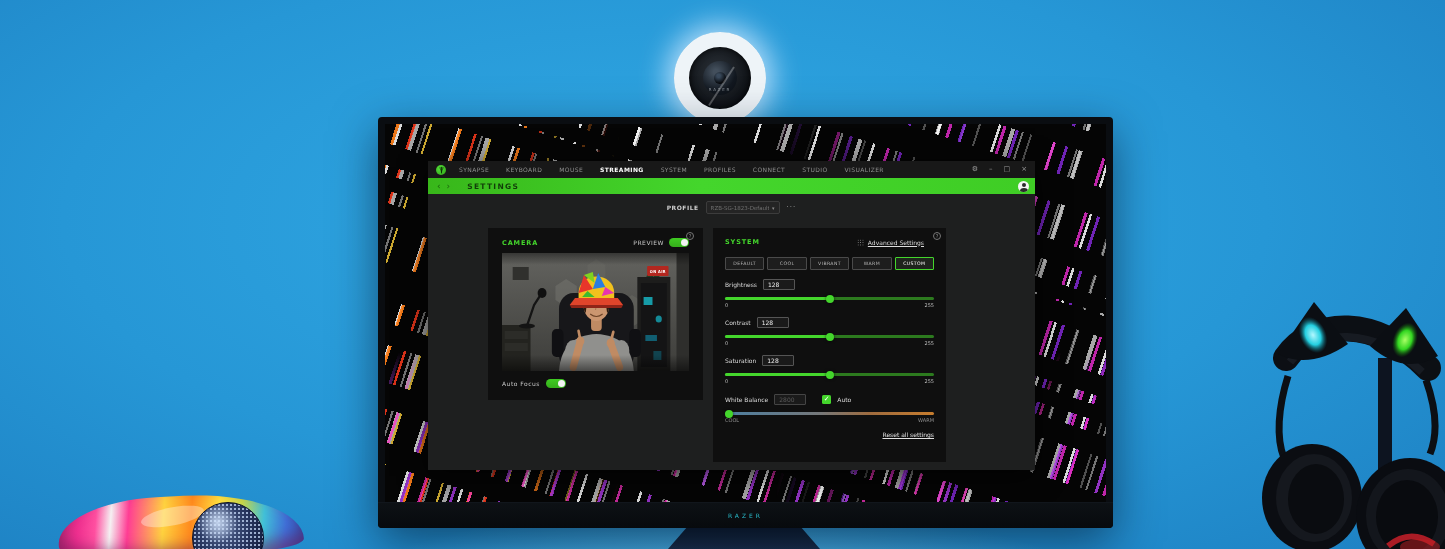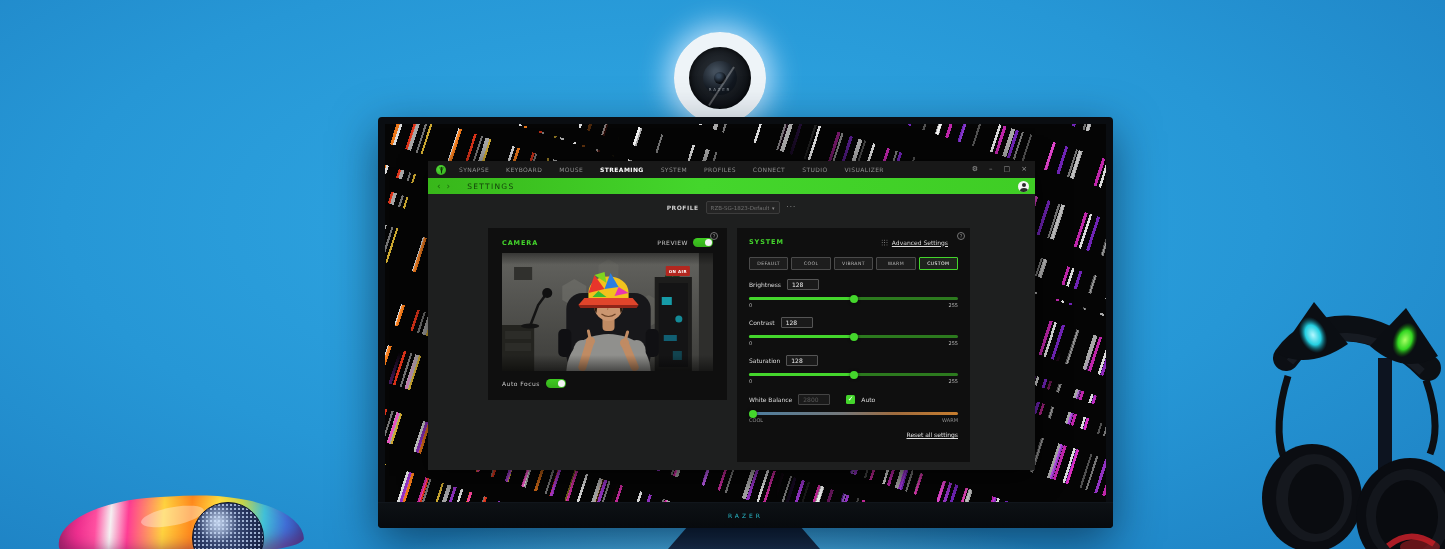--- a/index.html
+++ b/index.html
@@ -40,36 +40,36 @@
   .titlebar{height:17px;background:#181818;display:flex;align-items:center;padding:0 8px;flex:none;}
   .app-logo{width:10px;height:10px;border-radius:50%;background:radial-gradient(circle at 40% 35%,#55e23a,#2da114);display:flex;align-items:center;justify-content:center;margin-right:13px;flex:none;}
   .menu{display:flex;gap:17px;flex:1;align-items:center;}
   .menu span{font-size:6px;color:#8f8f8f;letter-spacing:.4px;white-space:nowrap;cursor:default;}
   .menu span.active{color:#fff;font-weight:bold;}
   .winctl{display:flex;gap:11px;align-items:center;color:#9a9a9a;font-size:7px;line-height:1;}
   .winctl span{cursor:default;}
 
   .greenbar{height:16px;background:linear-gradient(90deg,#38b71a,#44d62c 45%,#3fcd25);display:flex;align-items:center;padding:0 6px;flex:none;}
   .chev{color:#0d3a05;font-size:9px;line-height:1;margin:0 3px;opacity:.7;}
-  .settings-title{font-size:7.5px;font-weight:normal;letter-spacing:1.3px;color:#123c0a;margin-left:14px;}
+  .settings-title{font-size:7.5px;font-weight:bold;letter-spacing:1.3px;color:#123c0a;margin-left:14px;}
   .avatar{margin-left:auto;width:11px;height:11px;background:#f4f4f4;border-radius:50%;position:relative;overflow:hidden;}
   .avatar i{position:absolute;left:3.5px;top:2px;width:4px;height:4px;border-radius:50%;background:#2b2b2b;}
   .avatar b{position:absolute;left:1.5px;top:7px;width:8px;height:6px;border-radius:50% 50% 0 0;background:#2b2b2b;}
 
   .content{flex:1;background:#1e1f1f;position:relative;}
   .profile-row{display:flex;align-items:center;justify-content:center;gap:7px;margin-top:7px;height:13px;}
   .profile-label{font-size:6px;font-weight:bold;color:#cfcfcf;letter-spacing:.5px;}
   .profile-dd{width:74px;height:13px;background:#242424;border:1px solid #3c3c3c;border-radius:2px;display:flex;align-items:center;padding:0 4px;gap:3px;}
   .profile-dd .val{font-size:5.5px;color:#707070;flex:1;white-space:nowrap;overflow:hidden;}
   .caret{font-size:5px;color:#8a8a8a;}
   .more{font-size:7px;color:#b0b0b0;letter-spacing:1px;line-height:1;}
 
   .panels{display:flex;margin:14px 0 0 60px;gap:10px;align-items:flex-start;}
   .panel{background:#0f0f0f;position:relative;}
-  .panel-cam{width:239px;height:172px;}
+  .panel-cam{width:215px;height:172px;}
   .panel-img{width:233px;height:234px;}
   .info-ic{position:absolute;top:4px;width:8px;height:8px;border:1px solid #767676;border-radius:50%;
     color:#9a9a9a;font-size:5px;line-height:7px;text-align:center;}
   .info-cam{right:9px;}
   .info-img{right:5px;}
   .panel-title{font-size:6.5px;font-weight:bold;color:#44d62c;letter-spacing:.9px;}
 
   .cam-head{display:flex;align-items:center;margin:10px 14px 0;}
   .preview-wrap{margin-left:auto;display:flex;align-items:center;gap:5px;}
   .tog-label{font-size:6px;color:#c8c8c8;letter-spacing:.5px;}

